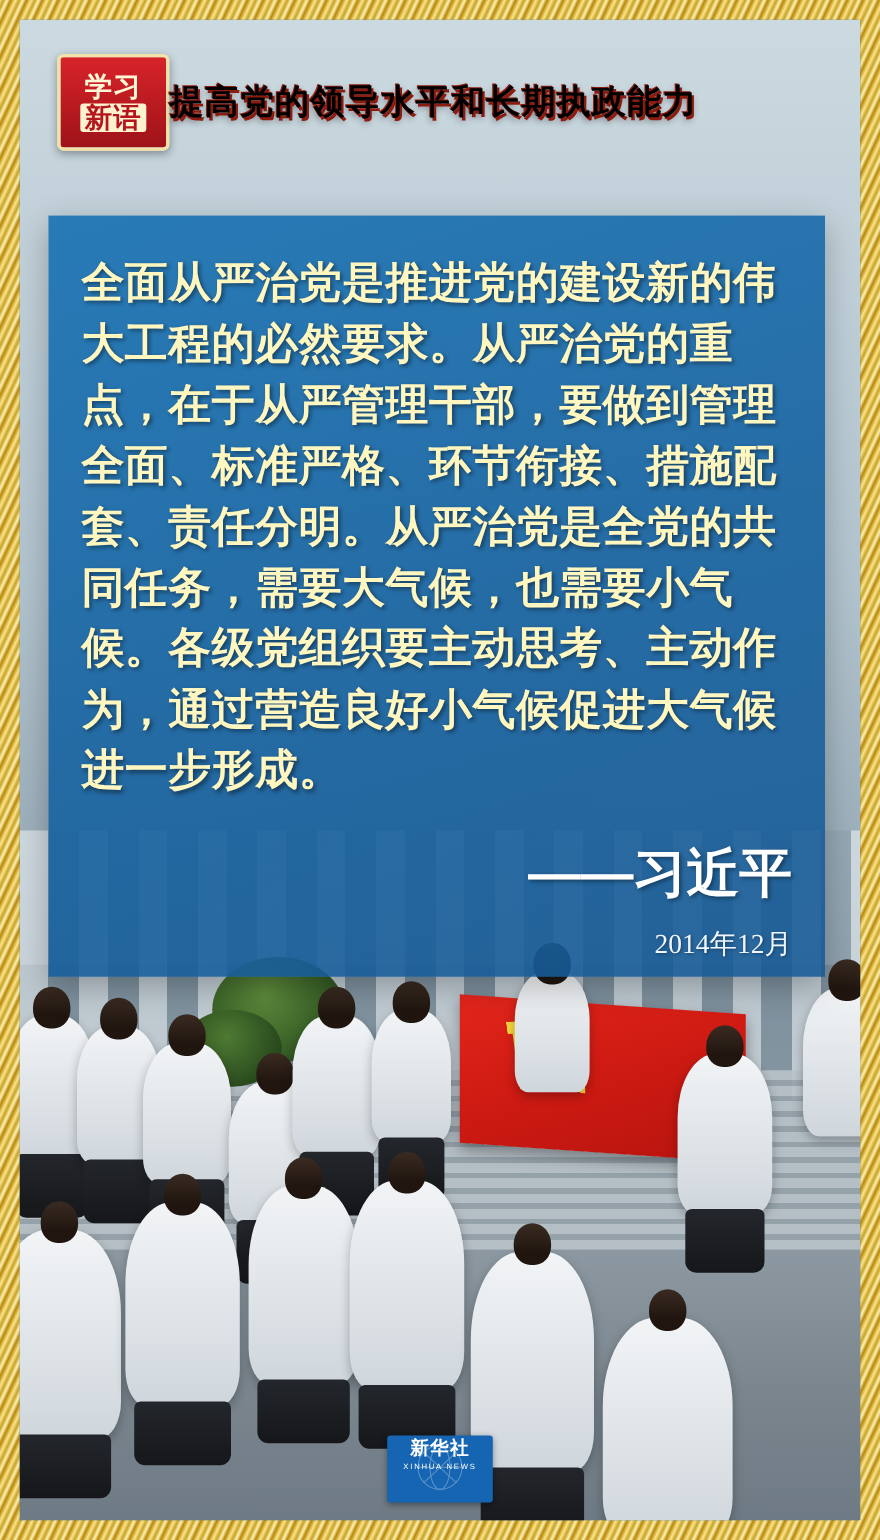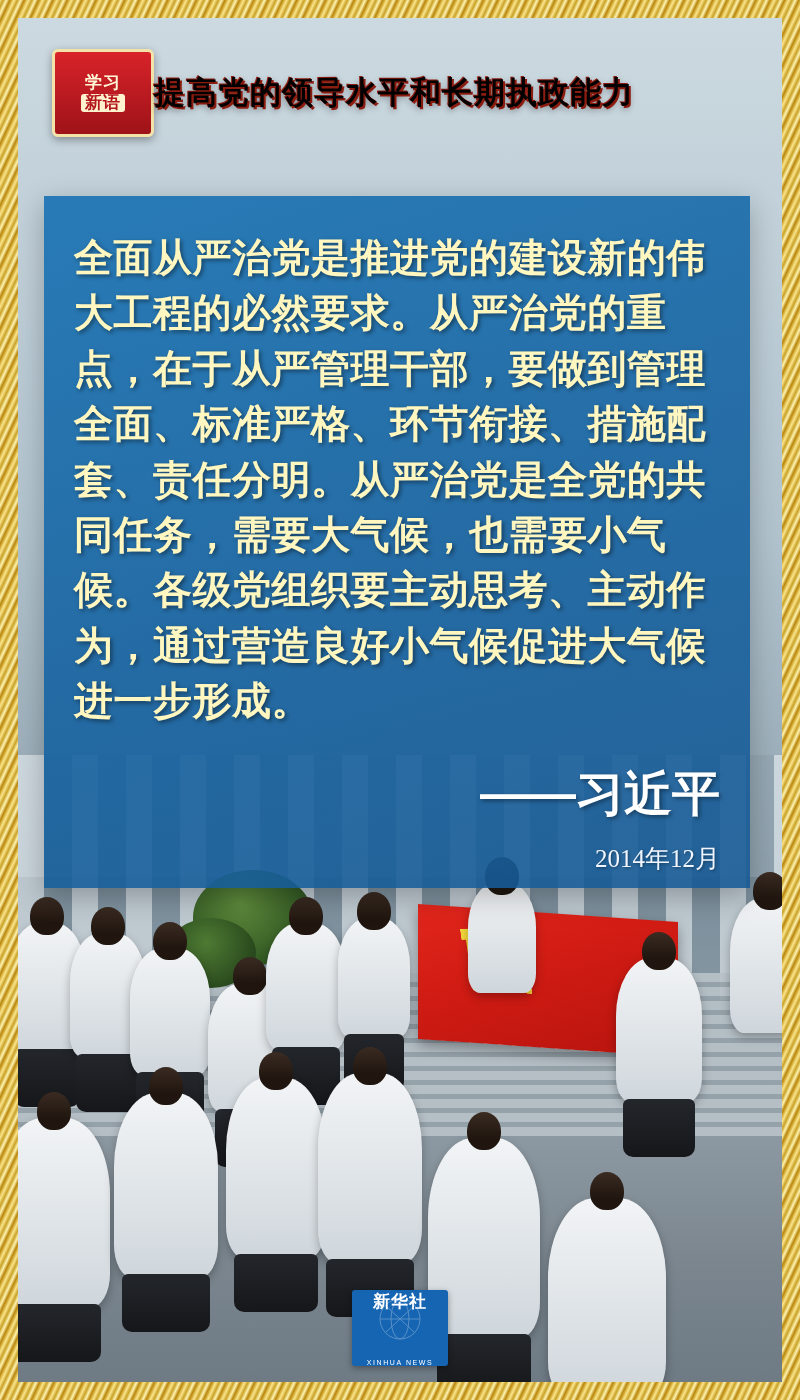--- a/index.html
+++ b/index.html
@@ -177,21 +177,21 @@
     background: linear-gradient(180deg, #d8232a, #9e1318);
     border: 3px solid #f3e3a8;
     border-radius: 6px;
     display: flex;
     flex-direction: column;
     align-items: center;
     justify-content: center;
     color: #fff7d6;
     font-weight: bold;
     line-height: 1.05;
-    font-size: 17px;
+    font-size: 25px;
     letter-spacing: 1px;
     box-shadow: 0 3px 8px rgba(0,0,0,.35);
     flex: 0 0 auto;
   }
   .logo .l2 {
     background: #fff3cf;
     color: #b3161c;
     padding: 0 4px;
     border-radius: 3px;
     margin-top: 2px;
@@ -249,28 +249,28 @@
     text-shadow: 1px 1px 3px rgba(0,0,0,.4);
     font-family: Liberation Serif, serif;
   }
 
   
   .xinhua {
     position: absolute;
     left: 50%;
     transform: translateX(-50%);
     bottom: 16px;
-    width: 96px; height: 76px;
+    width: 96px; height: 61px;
     background: #1665b3;
     border-radius: 3px;
     z-index: 6;
     display: flex;
     flex-direction: column;
     align-items: center;
-    justify-content: space-between;
+    justify-content: flex-start;
     color: #fff;
     box-shadow: 0 2px 6px rgba(0,0,0,.35);
   }
   .xinhua .cn { font-size: 17px; font-weight: bold; letter-spacing: 1px; }
   .xinhua .en { font-size: 7px; letter-spacing: 1.6px; margin-top: 2px; }
   .xinhua .net {
     position: absolute;
     inset: 0;
     opacity: .28;
   }

